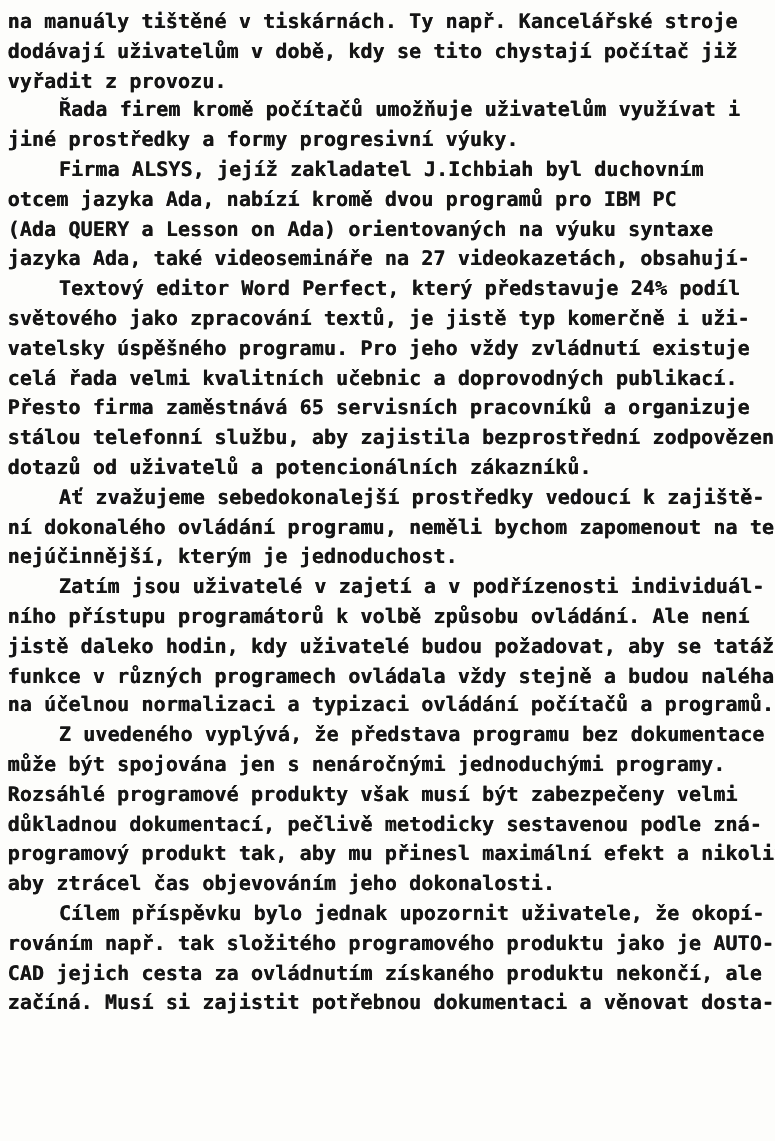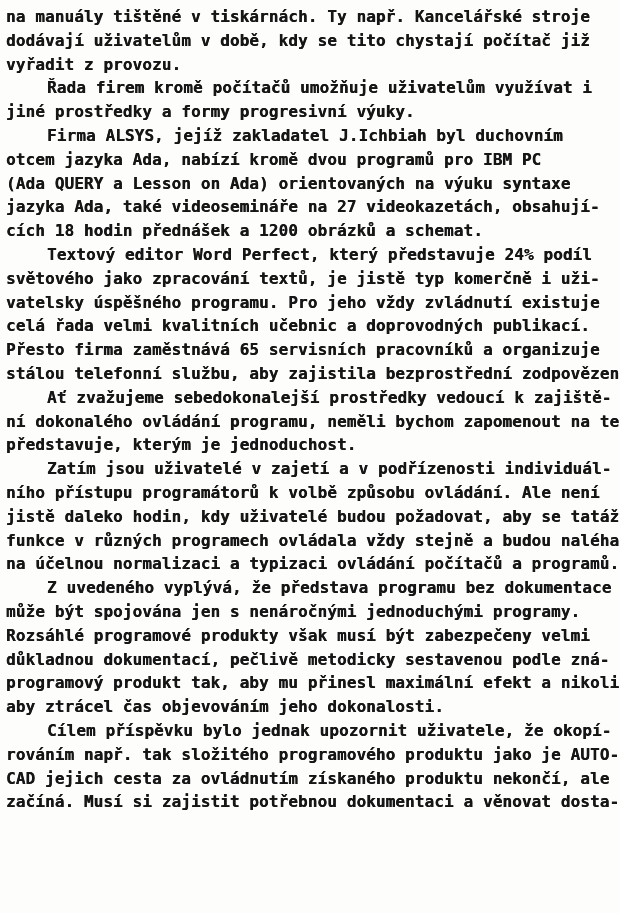--- a/index.html
+++ b/index.html
@@ -46,34 +46,34 @@
       </div>
       <div>
         <div class="line indent">Řada firem kromě počítačů umožňuje uživatelům využívat i</div>
         <div class="line">jiné prostředky a formy progresivní výuky.</div>
       </div>
       <div>
         <div class="line indent">Firma ALSYS, jejíž zakladatel J.Ichbiah byl duchovním</div>
         <div class="line">otcem jazyka Ada, nabízí kromě dvou programů pro IBM PC</div>
         <div class="line">(Ada QUERY a Lesson on Ada) orientovaných na výuku syntaxe</div>
         <div class="line">jazyka Ada, také videosemináře na 27 videokazetách, obsahují-</div>
-        <div class="line">cích 18 hodin přednášek a 1200 obrázků a schemat.</div>
       </div>
       <div>
         <div class="line indent">Textový editor Word Perfect, který představuje 24% podíl</div>
         <div class="line">světového jako zpracování textů, je jistě typ komerčně i uži-</div>
         <div class="line">vatelsky úspěšného programu. Pro jeho vždy zvládnutí existuje</div>
         <div class="line">celá řada velmi kvalitních učebnic a doprovodných publikací.</div>
         <div class="line">Přesto firma zaměstnává 65 servisních pracovníků a organizuje</div>
         <div class="line">stálou telefonní službu, aby zajistila bezprostřední zodpovězení</div>
+        <div class="line">dotazů od uživatelů a potencionálních zákazníků.</div>
       </div>
       <div>
         <div class="line indent">Ať zvažujeme sebedokonalejší prostředky vedoucí k zajiště-</div>
         <div class="line">ní dokonalého ovládání programu, neměli bychom zapomenout na ten</div>
-        <div class="line">představuje, kterým je jednoduchost.</div>
+        <div class="line">nejúčinnější, kterým je jednoduchost.</div>
       </div>
       <div>
         <div class="line indent">Zatím jsou uživatelé v zajetí a v podřízenosti individuál-</div>
         <div class="line">ního přístupu programátorů k volbě způsobu ovládání. Ale není</div>
         <div class="line">jistě daleko hodin, kdy uživatelé budou požadovat, aby se tatáž</div>
         <div class="line">funkce v různých programech ovládala vždy stejně a budou naléhat</div>
         <div class="line">na účelnou normalizaci a typizaci ovládání počítačů a programů.</div>
       </div>
       <div>
         <div class="line indent">Z uvedeného vyplývá, že představa programu bez dokumentace</div>

